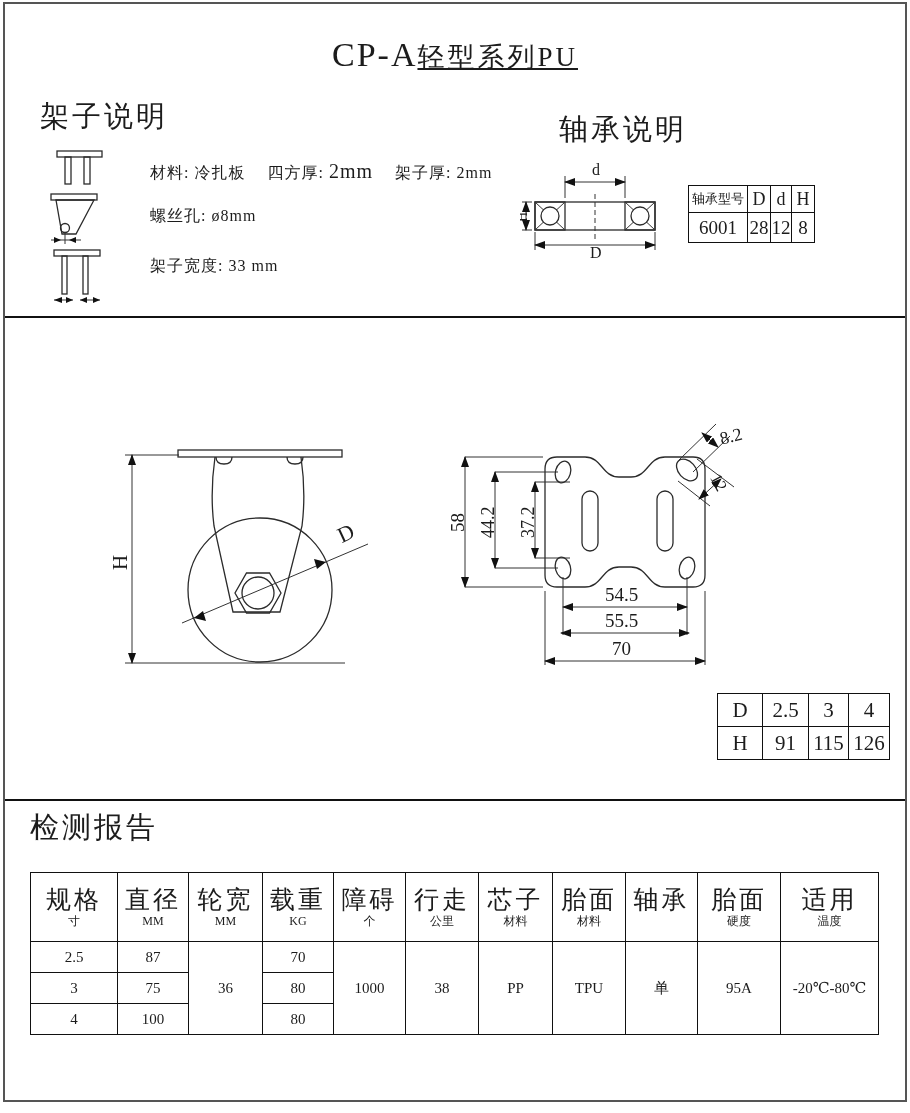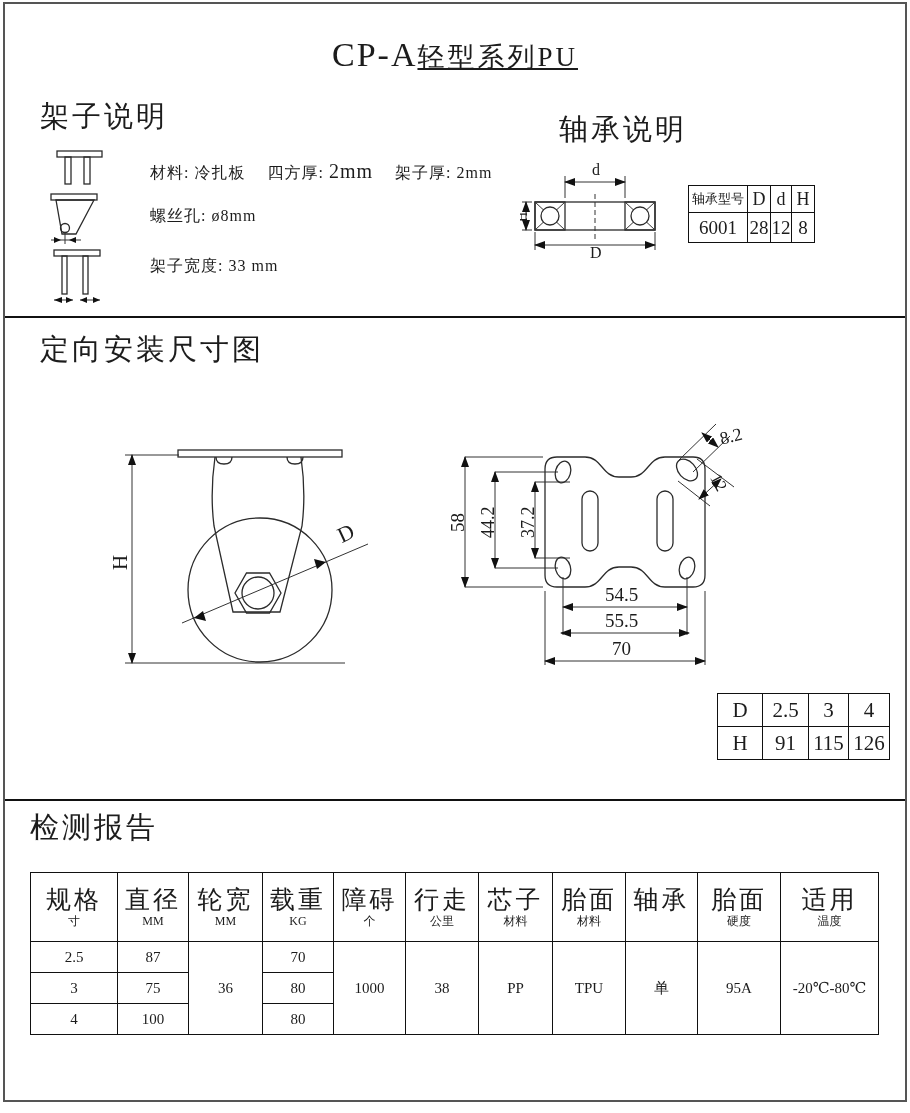--- a/index.html
+++ b/index.html
@@ -136,21 +136,20 @@
     </tr>
     <tr>
       <td class="val">6001</td>
       <td class="val">28</td>
       <td class="val">12</td>
       <td class="val">8</td>
     </tr>
   </tbody>
     </table>
 
-  <div class="sec-heading" style="left:40px; top:330px;">定向安装尺寸图</div>
 
   <svg class="abs" style="left:95px; top:430px;" width="290" height="248" viewBox="0 0 290 248">
     <defs>
       <marker id="as" markerWidth="11" markerHeight="8" refX="10" refY="4" orient="auto-start-reverse">
         <path d="M0,0 L11,4 L0,8 Z" fill="#111"></path>
       </marker>
     </defs>
 
     <line class="thin" x1="30" y1="25" x2="84" y2="25"></line>
     <line class="thin" x1="30" y1="233" x2="250" y2="233"></line>

